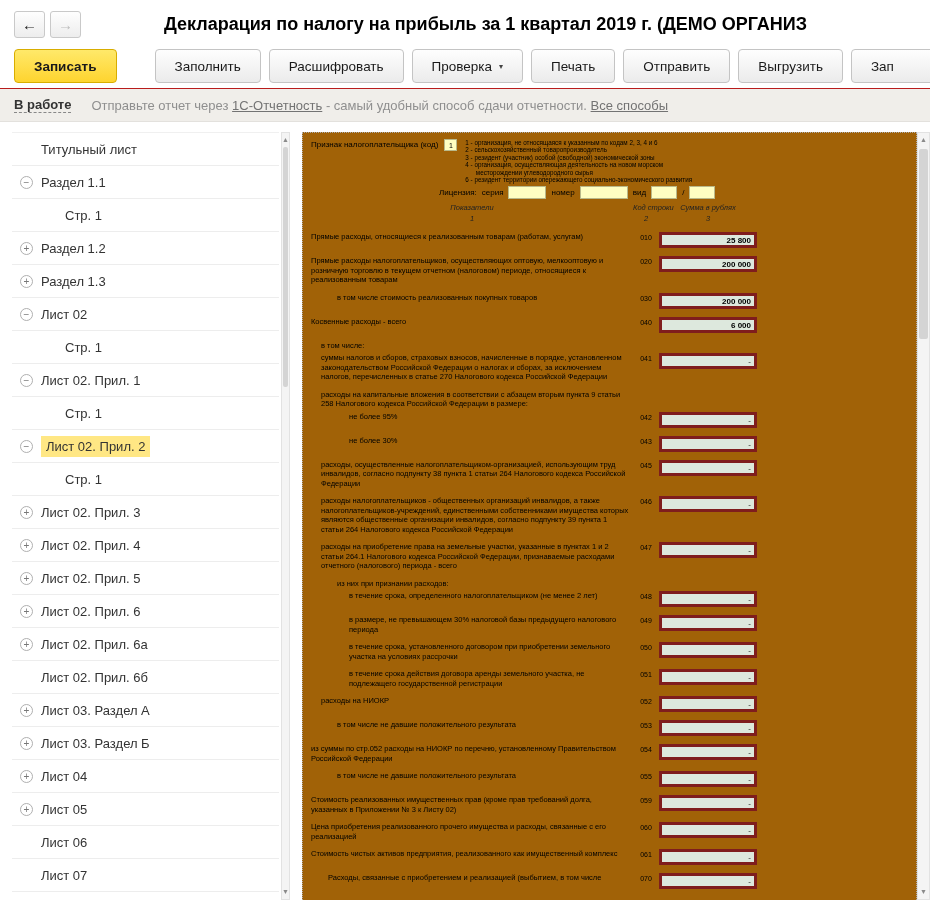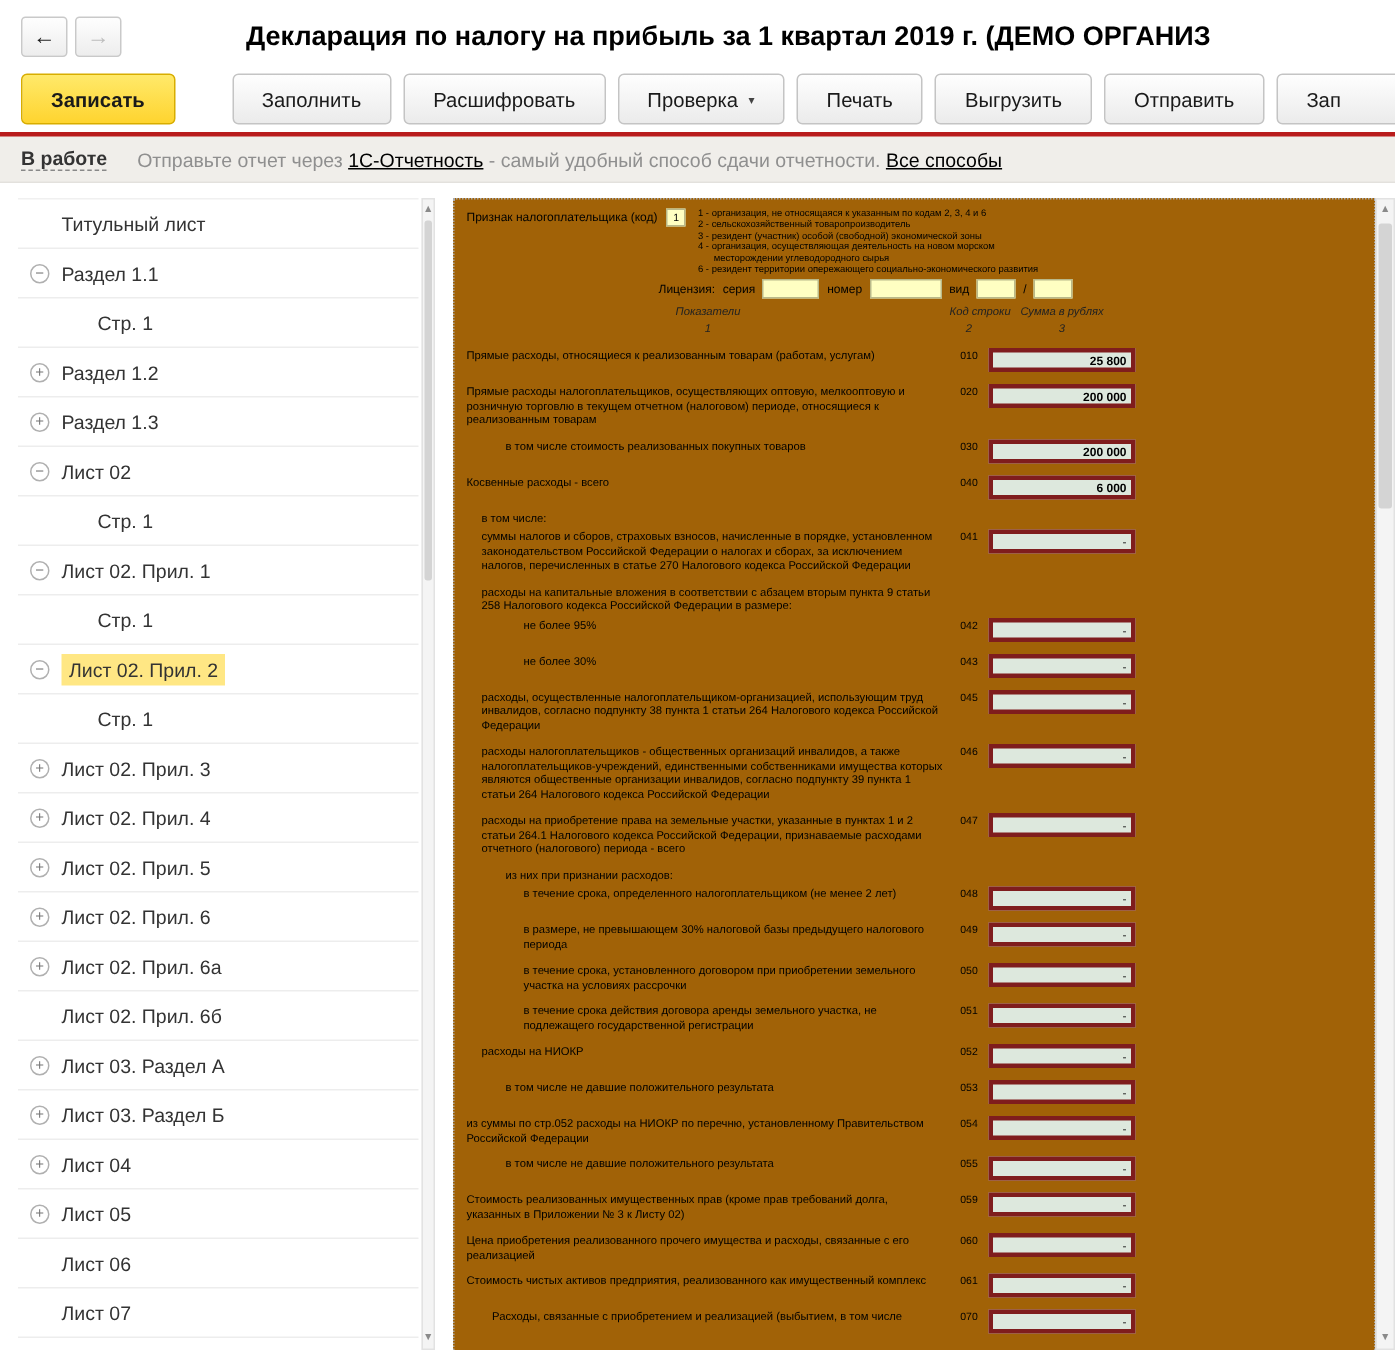--- a/index.html
+++ b/index.html
@@ -19,25 +19,25 @@
   
   .toolbar { height:44px; display:flex; align-items:center; padding-left:14px; gap:8px; overflow:hidden; white-space:nowrap; }
   .btn { height:34px; padding:0 19px; font-size:13.5px; border:1px solid #c4c4c4; border-radius:4px;
          background:linear-gradient(#fefefe,#ebebeb); color:#1a1a1a; display:inline-flex; align-items:center;
          white-space:nowrap; cursor:pointer; flex:0 0 auto; }
   .btn-save { background:linear-gradient(#ffe96a,#fed42f); border-color:#d8ad00; font-weight:bold; margin-right:30px; }
   .btn-cut { min-width:130px; }
   .caret { font-size:8px; color:#444; margin-left:7px; }
 
   
-  .statusbar { height:34px; background:#f0eeea; border-top:3px solid #b91c1c; border-bottom:1px solid #e3e1dd;
+  .statusbar { height:34px; background:#f0eeea; border-top:1px solid #b91c1c; border-bottom:1px solid #e3e1dd;
                display:flex; align-items:center; padding:0 14px; font-size:13px; }
   .status-link { color:#333; font-weight:bold; border-bottom:1px dashed #888; margin-right:20px; cursor:pointer; }
   .status-msg { color:#8f8f8f; }
-  .green-link { color:#000000; text-decoration:underline; cursor:pointer;text-align:center; }
+  .green-link { color:#737373; text-decoration:underline; cursor:pointer;text-align:center; }
 
   
   .content { display:flex; padding:10px 0 0 12px; height:778px; }
 
   
   .sidebar { flex:0 0 278px; width:278px; position:relative; overflow:hidden; }
   .tree { margin-right:11px; border-top:1px solid #f0f0f0; }
   .tree-item { height:33px; display:flex; align-items:center; padding-left:8px;
                border-bottom:1px solid #ededed; font-size:13px; color:#333; cursor:pointer; }
   .tree-item.child { padding-left:32px; }
@@ -105,22 +105,22 @@
 
   <div class="toolbar">
     <button class="btn btn-save">Записать</button>
     <button class="btn">Заполнить</button>
     <button class="btn">Расшифровать</button>
     <button class="btn">
       <span>Проверка</span>
       <span class="caret">▾</span>
     </button>
     <button class="btn">Печать</button>
+    <button class="btn">Отправить</button>
     <button class="btn">Выгрузить</button>
-    <button class="btn">Отправить</button>
     <button class="btn btn-cut">Зап</button>
   </div>
 
   <div class="statusbar">
     <span class="status-link">В работе</span>
     <span class="status-msg"><span>Отправьте отчет через </span><a class="green-link">1С-Отчетность</a><span> - самый удобный способ сдачи отчетности. </span><a class="green-link">Все способы</a></span>
   </div>
 
   <div class="content">
 

